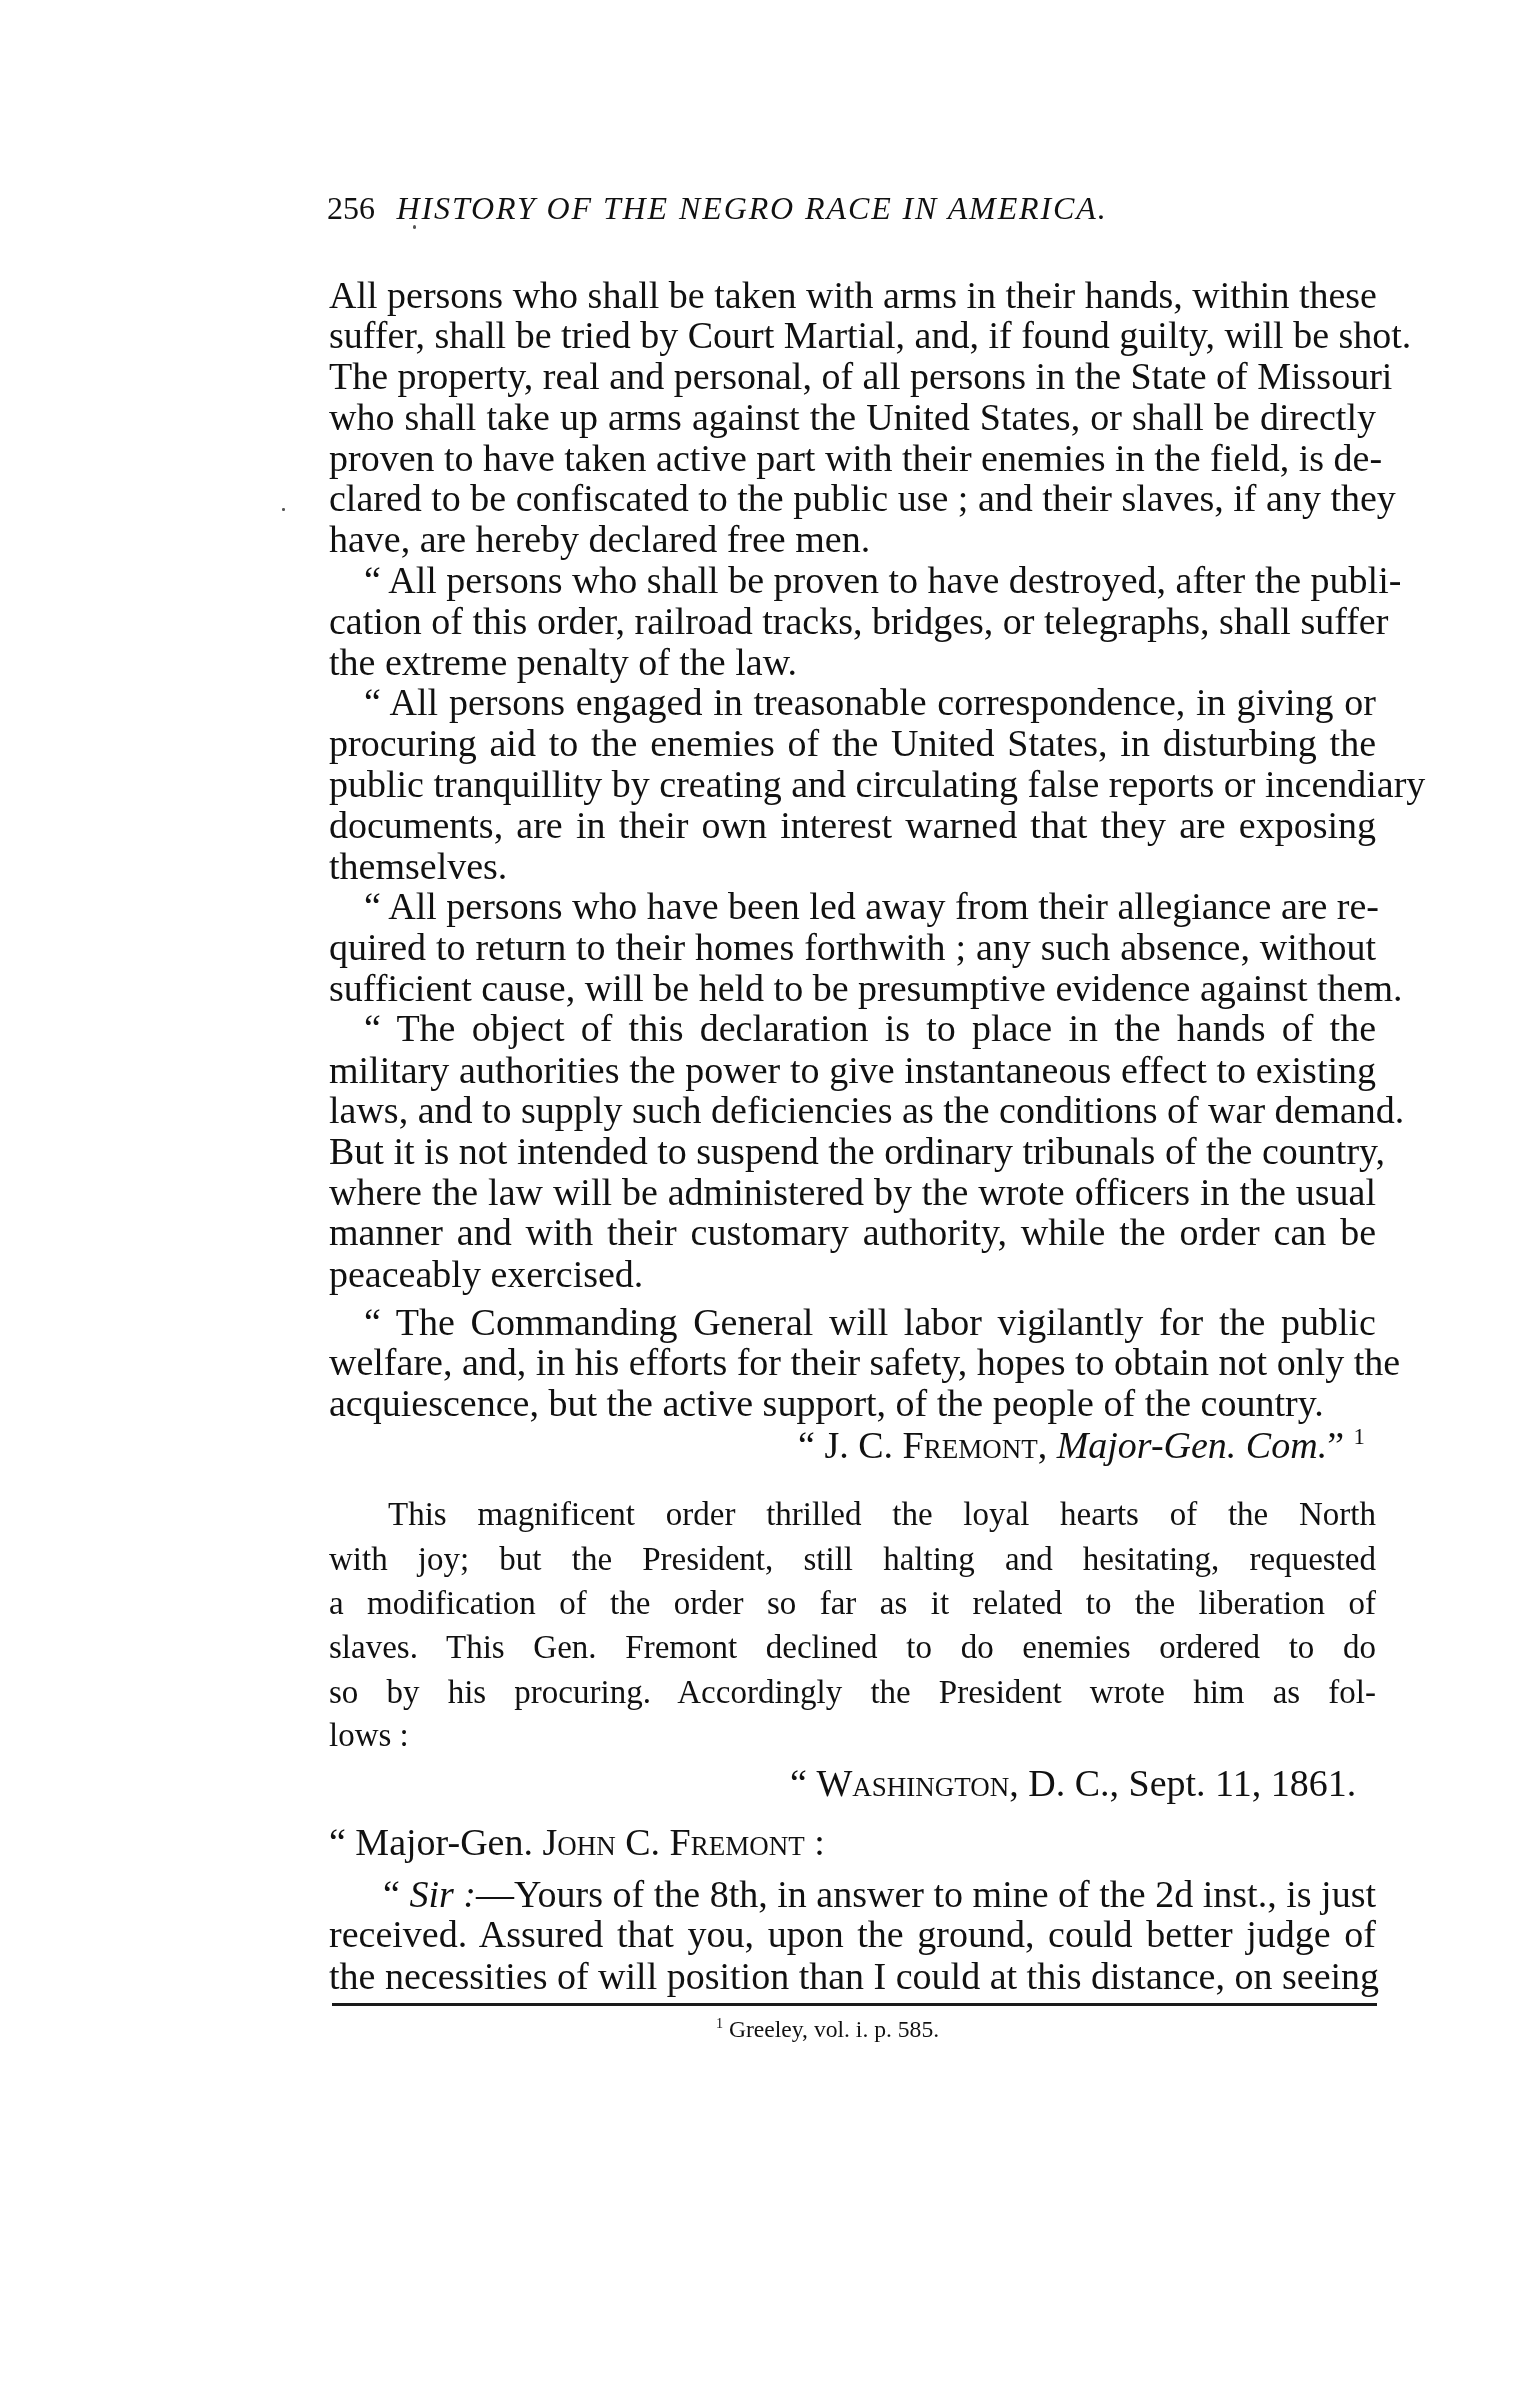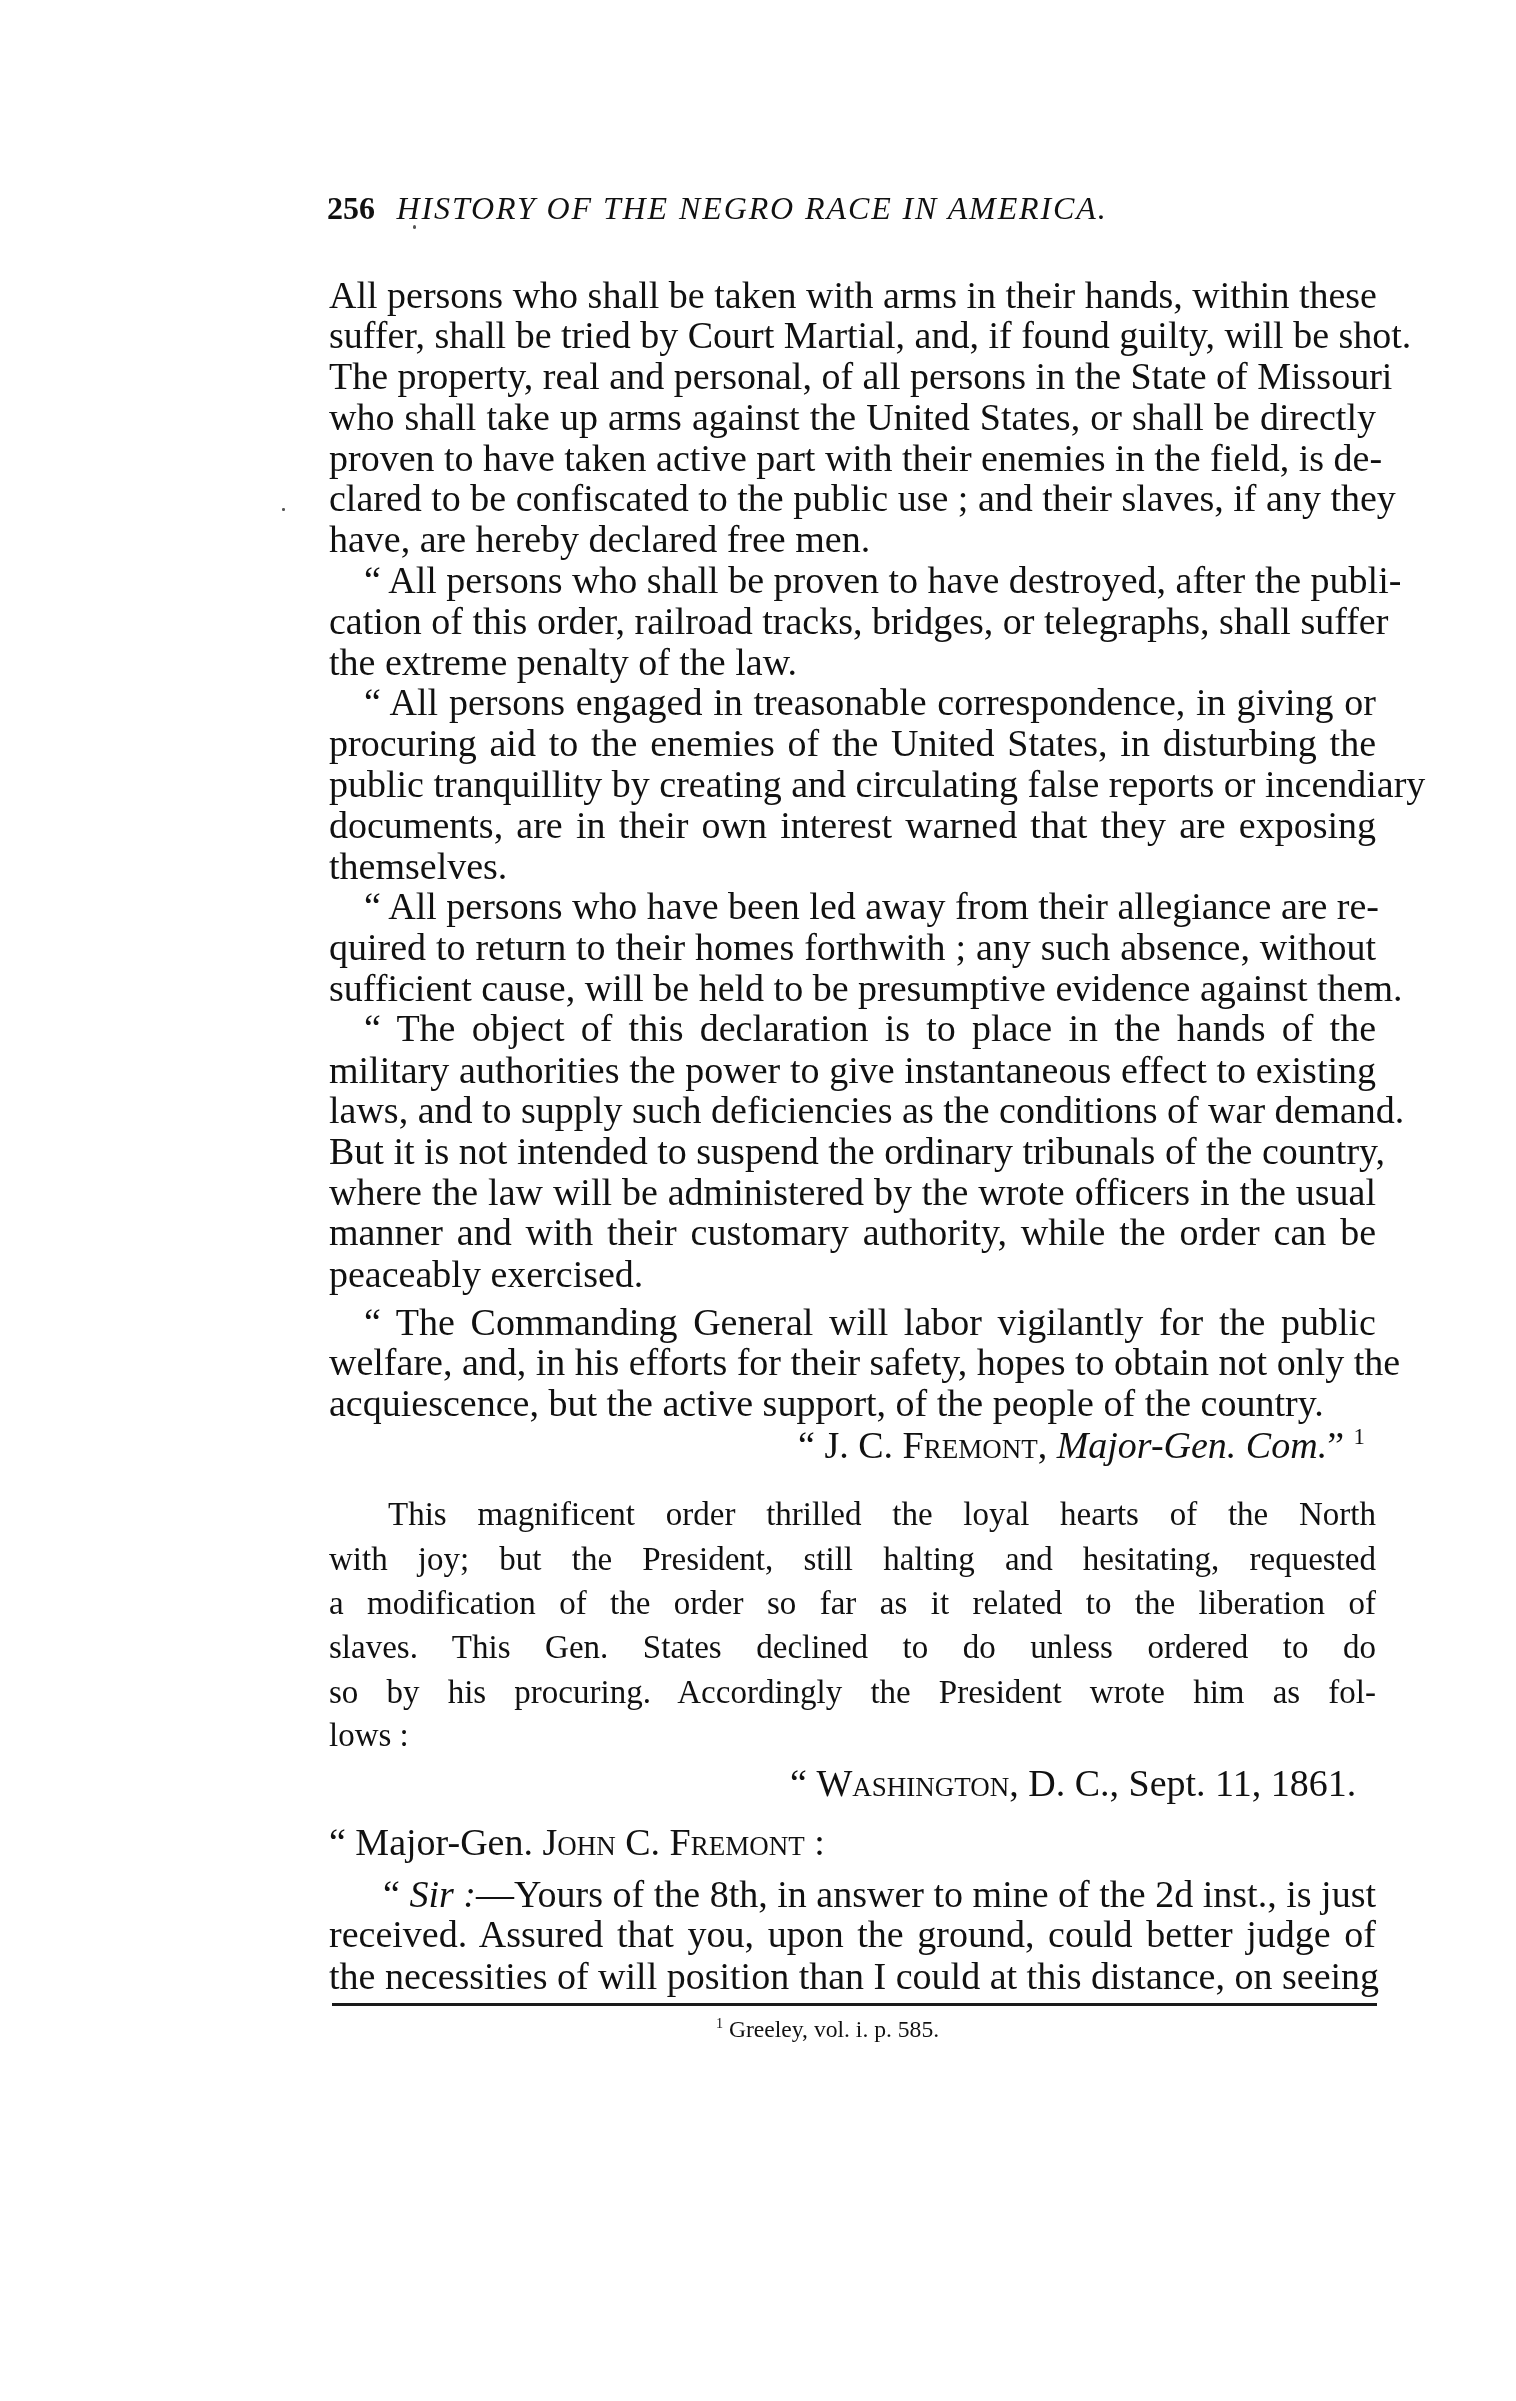--- a/index.html
+++ b/index.html
@@ -5,21 +5,21 @@
   html, body { margin:0; padding:0; background:#ffffff; }
   body { width:1517px; height:2401px; position:relative; overflow:hidden; color:#111; font-family:"Liberation Serif","DejaVu Serif",serif; }
   .line { position:absolute; white-space:nowrap; line-height:1; }
   .just { left:329px; width:1047px; text-align:justify; text-align-last:justify; }
   .last { text-align-last:left; }
   .q { font-size:38px; }
   .b { font-size:33px; }
   .sc { font-variant:small-caps;margin-top:32px; }
   .it { font-style:italic; }
   .header { position:absolute; left:327px; top:190px; font-size:32px; white-space:nowrap; }
-  .header .num { font-style:normal; margin-right:13.5px;font-weight:bold; }
+  .header .num { font-style:normal; margin-right:13.5px; }
   .header .title { font-style:italic; letter-spacing:1.9px; }
   .rule { position:absolute; left:332px; width:1045px; top:2003px; height:2.5px; background:#1a1a1a; }
   .footnote { position:absolute; left:716px; top:2016px; font-size:23.6px; white-space:nowrap; }
   .sup { font-size:0.6em; vertical-align:super; line-height:0; }
   .speck { position:absolute; background:#555; border-radius:50%; }
 </style>
 </head>
 <body>
 
 <div class="header">
@@ -65,21 +65,21 @@
   <div class="line q" style="top:1426px; left:798px">
     <span>“ </span><span class="sc">J. C. Fremont,</span>
     <span class="it">Major-Gen. Com.</span><span>” </span><span class="sup">1</span>
   </div>
 </div>
 
 <div>
   <div class="line b just" style="top:1498px; left:388px; width:988px">This magnificent order thrilled the loyal hearts of the North</div>
   <div class="line b just" style="top:1543px">with joy; but the President, still halting and hesitating, requested</div>
   <div class="line b just" style="top:1587px">a modification of the order so far as it related to the liberation of</div>
-  <div class="line b just" style="top:1631px">slaves.  This Gen. States declined to do unless ordered to do</div>
+  <div class="line b just" style="top:1631px">slaves.  This Gen. Fremont declined to do enemies ordered to do</div>
   <div class="line b just" style="top:1676px">so by his procuring.  Accordingly the President wrote him as fol-</div>
   <div class="line b just last" style="top:1719px">lows :</div>
 </div>
 
 <div>
   <div class="line q" style="top:1764px; left:790px">
     <span>“ </span><span class="sc">Washington,</span><span> D. C., Sept. 11, 1861.</span>
   </div>
   <div class="line q" style="top:1823px; left:329px">
     <span>“ Major-Gen. </span><span class="sc">John C. Fremont</span><span> :</span>

